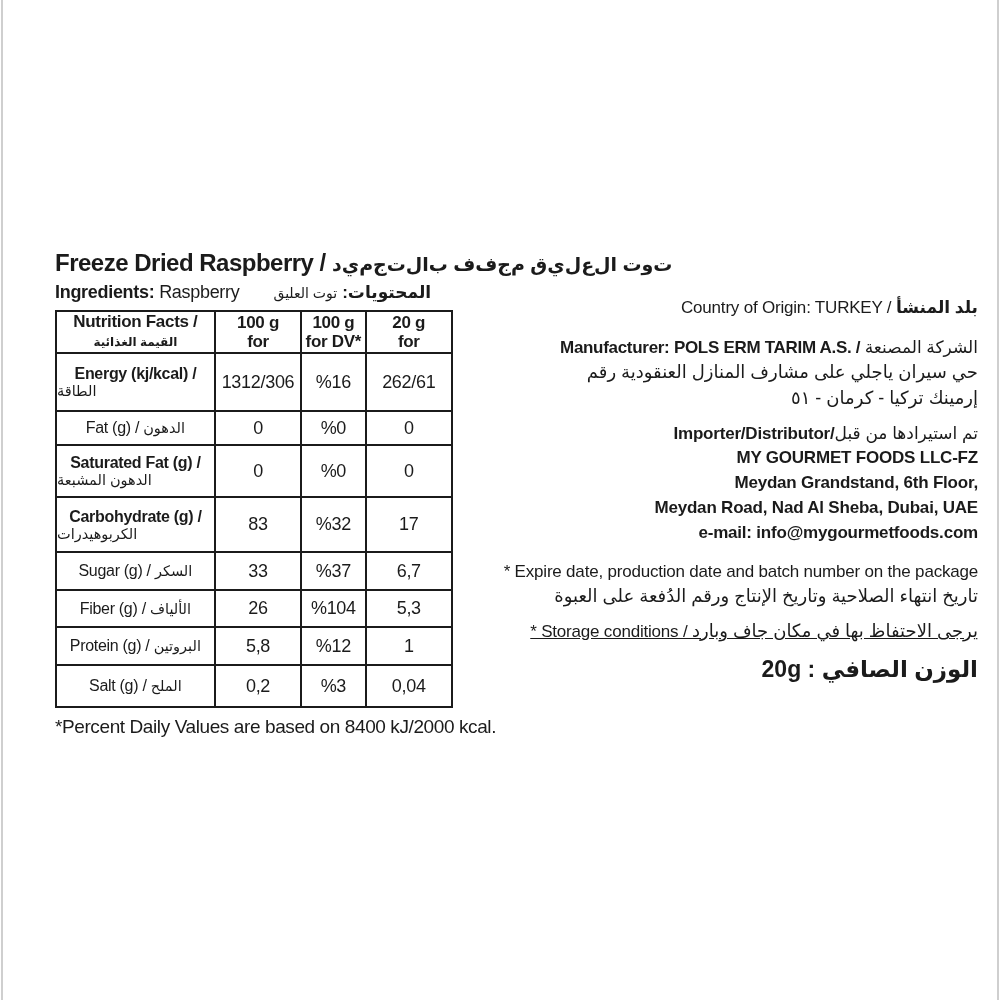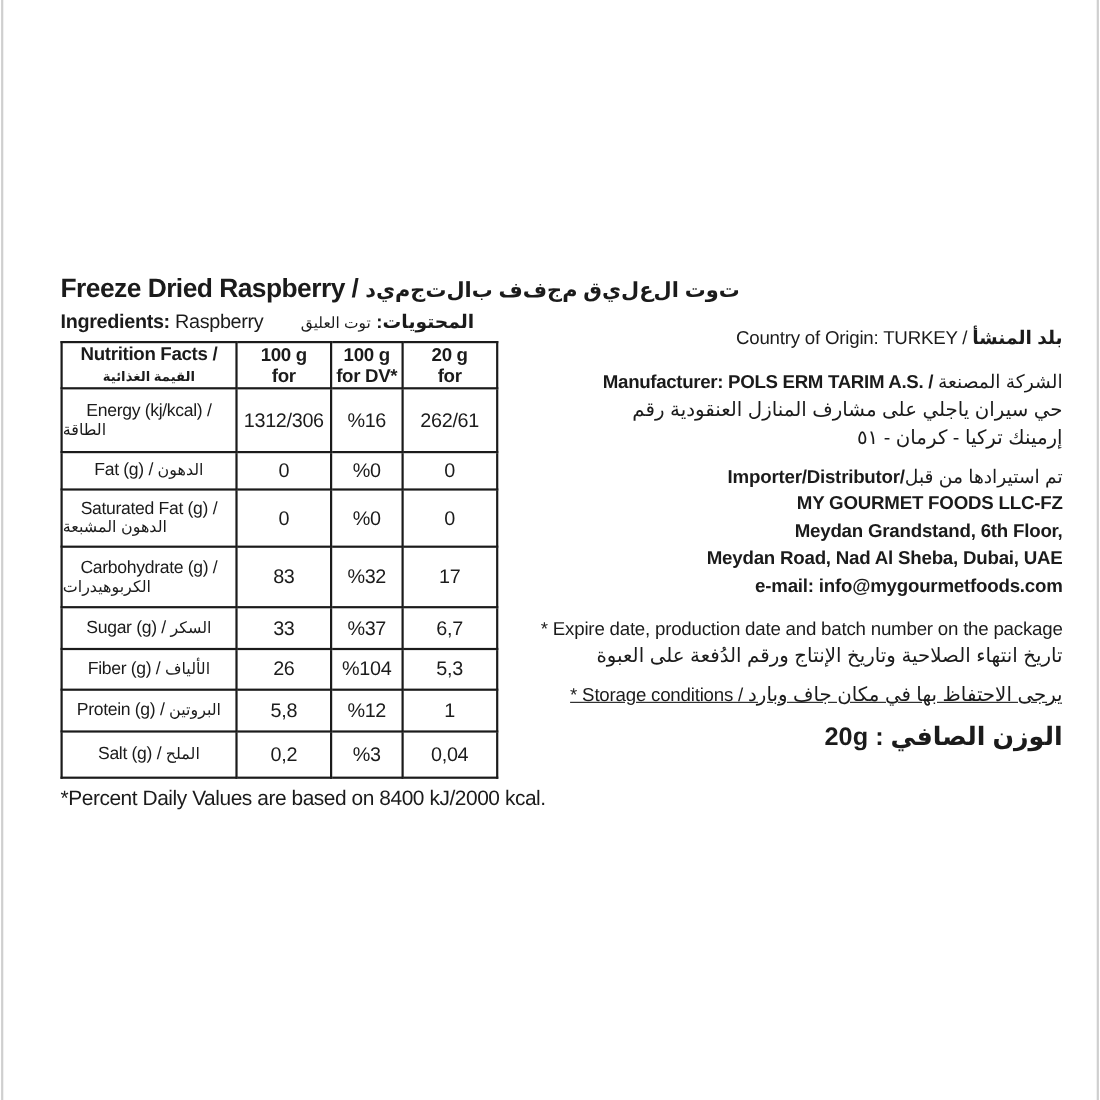--- a/index.html
+++ b/index.html
@@ -22,28 +22,28 @@
 
   table.nutri{border-collapse:collapse;margin-top:7px;table-layout:fixed;width:398px;}
   table.nutri td,table.nutri th{border:2px solid #1b1b1b;padding:0;vertical-align:middle;}
   .c0{width:158px;} .c1{width:86px;} .c2{width:64px;} .c3{width:86px;}
   .r-head{height:41px;} .r-energy{height:58px;} .r-fat{height:34px;}
   .r-satfat{height:52px;} .r-carb{height:55px;} .r-sugar{height:38px;}
   .r-fiber{height:37px;} .r-protein{height:38px;} .r-salt{height:42px;}
   th.hcell{font-size:17px;font-weight:bold;line-height:19px;text-align:center;letter-spacing:-0.3px;}
   th.hcell .ar{font-size:12px;}
   td.lblcell{font-size:16px;letter-spacing:-0.3px;text-align:center;}
-  td.lblcell .l1{display:block;text-align:center;line-height:19px;}
+  td.lblcell .l1{display:block;text-align:center;line-height:19px;font-weight:bold;}
   td.lblcell .l2{display:block;text-align:left;padding-right:12px;font-size:14.5px;line-height:17px;}
   td.lblcell .ar-inline{font-size:14.5px;}
   td.valcell{font-size:18px;text-align:center;letter-spacing:-0.3px;}
   .footnote{margin-top:8px;font-size:19px;letter-spacing:-0.4px;white-space:nowrap;}
 
   
-  #right-block{position:absolute;right:34px;top:296px;width:530px;text-align:right;}
+  #right-block{position:absolute;right:22px;top:296px;width:530px;text-align:right;}
   .rline{font-size:17px;letter-spacing:-0.2px;line-height:23px;}
   .country-line .ar{font-weight:bold;font-size:17px;}
   .manu-line{margin-top:17px;}
   .manu-line b{letter-spacing:-0.3px;}
   .ar-addr{font-size:18px;line-height:26px;direction:rtl;}
   .imp-block{margin-top:11px;}
   .imp-block .b{font-weight:bold;line-height:25px;letter-spacing:-0.2px;}
   .exp-block{margin-top:15px;}
   .exp-ar{font-size:18px;line-height:27px;direction:rtl;}
   .storage-line{margin-top:10px;text-decoration:underline;}

